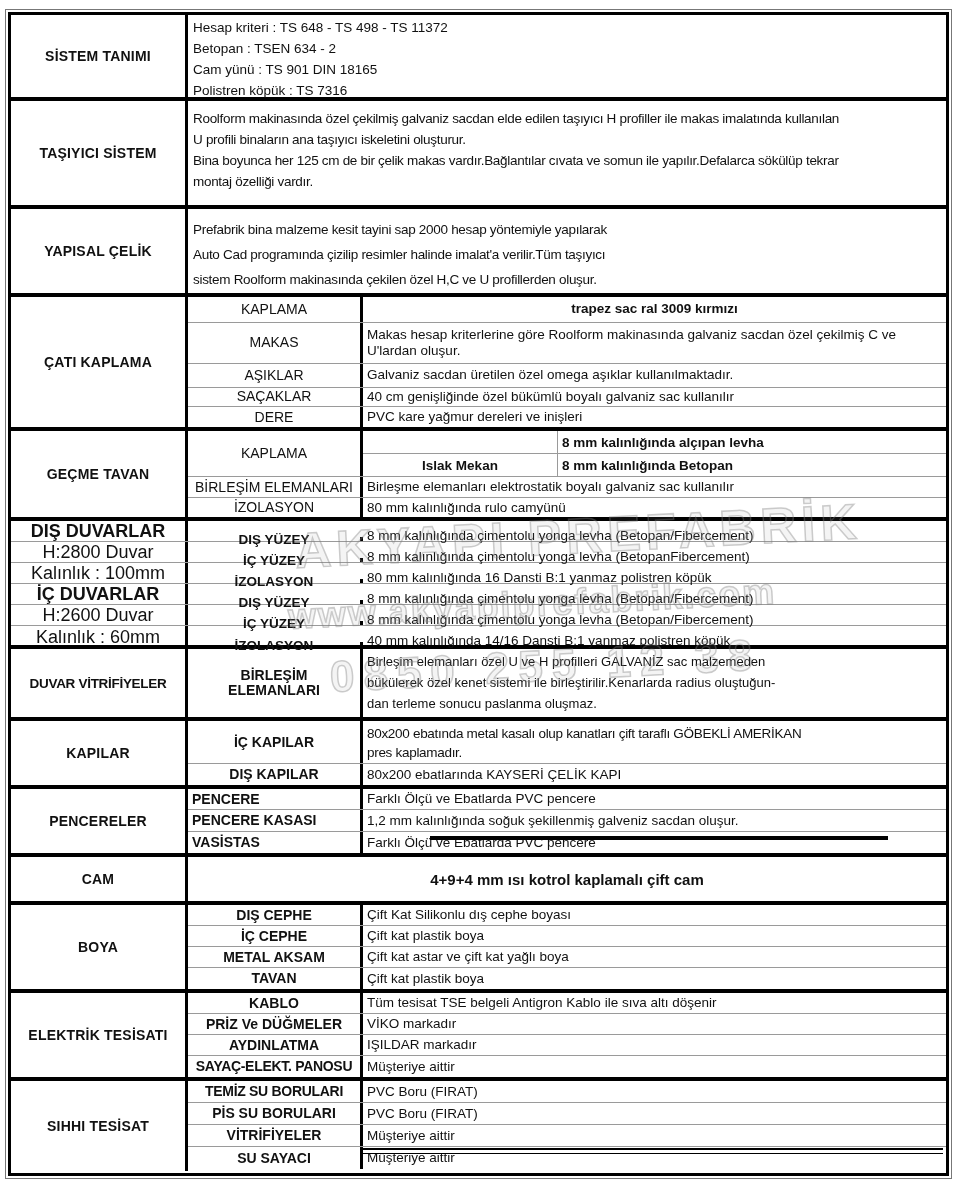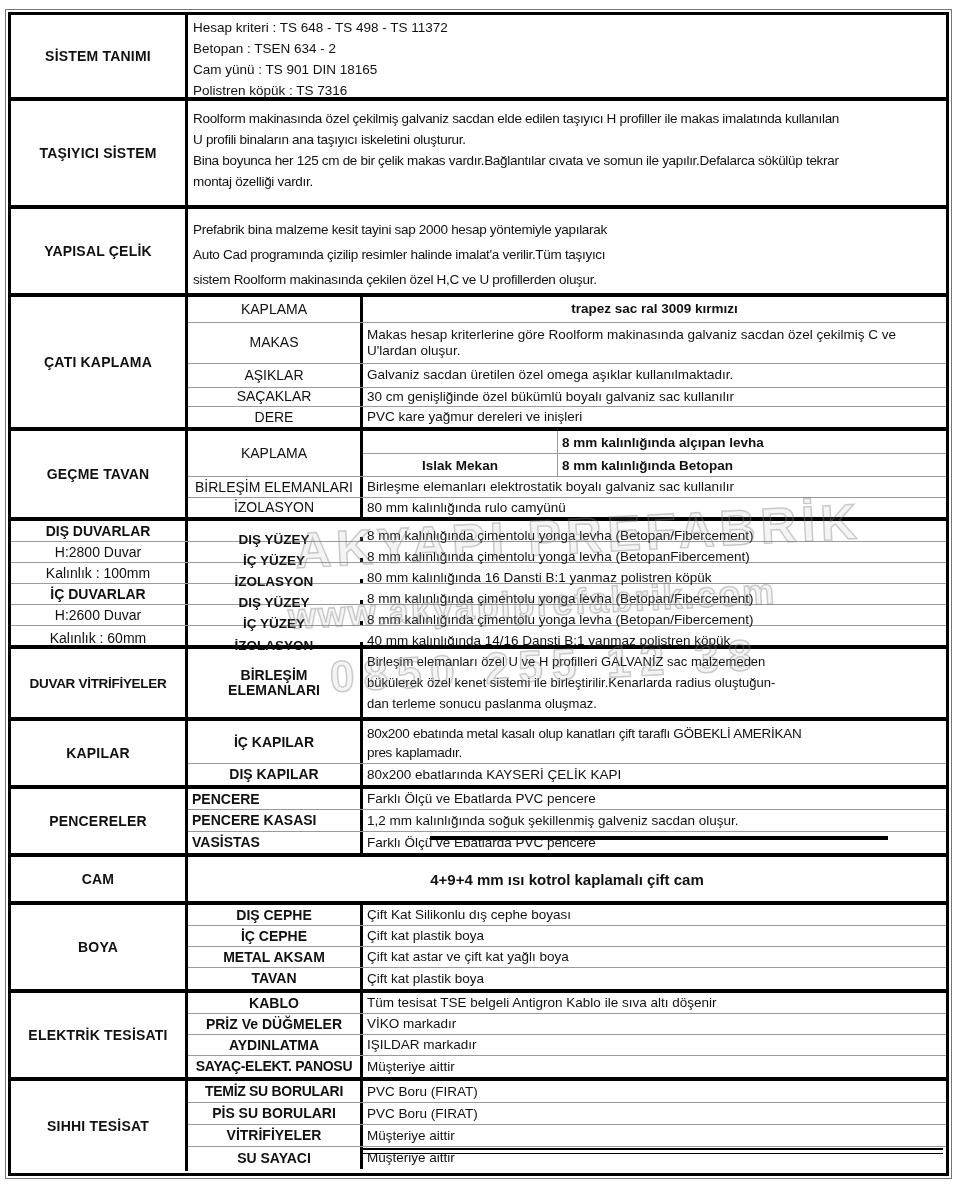--- a/index.html
+++ b/index.html
@@ -14,21 +14,21 @@
   .srow{display:flex;border-bottom:1px solid #9a9a9a;box-sizing:border-box;}
   .srow:last-child{border-bottom:none;}
   .c2{width:175px;min-width:175px;border-right:3px solid #000;box-sizing:border-box;display:flex;align-items:center;justify-content:center;text-align:center;font-size:14px;line-height:15px;}
   .c3{flex:1;display:flex;align-items:center;font-size:13.5px;padding:1px 4px;box-sizing:border-box;line-height:16px;}
   .bold{font-weight:bold;}
   .center{justify-content:center;text-align:center;}
   .left{justify-content:flex-start;text-align:left;padding-left:4px;}
   
   .drow{display:flex;border-bottom:1px solid #9a9a9a;box-sizing:border-box;}
   .drow:last-child{border-bottom:none;}
-  .d1{width:177px;min-width:177px;border-right:3px solid #000;box-sizing:border-box;display:flex;align-items:center;justify-content:center;font-size:14px;}
+  .d1{width:177px;min-width:177px;border-right:3px solid #000;box-sizing:border-box;display:flex;align-items:center;justify-content:center;font-size:18px;}
   .d2{width:175px;min-width:175px;border-right:3px solid #000;box-sizing:border-box;display:flex;align-items:center;justify-content:center;font-weight:bold;font-size:13.5px;margin-top:16px;}
   .d3{flex:1;display:flex;align-items:center;font-size:13.5px;padding:14px 4px;box-sizing:border-box;text-align:right;}
   
   .gt{display:flex;border-bottom:1px solid #9a9a9a;box-sizing:border-box;}
   .gt-col{flex:1;display:flex;flex-direction:column;font-weight:bold;}
   .gt-r{display:flex;flex:1;box-sizing:border-box;}
   .gt-r.first{border-bottom:1px solid #9a9a9a;}
   .gt-a{width:195px;min-width:195px;border-right:1px solid #9a9a9a;display:flex;align-items:center;justify-content:center;font-size:13.5px;box-sizing:border-box;}
   .gt-b{flex:1;display:flex;align-items:center;font-size:13.5px;padding:1px 4px;box-sizing:border-box;}
   
@@ -96,21 +96,21 @@
       <div class="srow r42">
         <div class="c2">MAKAS</div>
         <div class="c3">Makas hesap kriterlerine göre Roolform makinasında galvaniz sacdan özel çekilmiş C ve U'lardan oluşur.</div>
       </div>
       <div class="srow r24">
         <div class="c2">AŞIKLAR</div>
         <div class="c3">Galvaniz sacdan üretilen özel omega aşıklar kullanılmaktadır.</div>
       </div>
       <div class="srow r20">
         <div class="c2">SAÇAKLAR</div>
-        <div class="c3">30 cm genişliğinde özel bükümlü boyalı galvaniz sac kullanılır</div>
+        <div class="c3">40 cm genişliğinde özel bükümlü boyalı galvaniz sac kullanılır</div>
       </div>
       <div class="srow r20">
         <div class="c2">DERE</div>
         <div class="c3">PVC kare yağmur dereleri ve inişleri</div>
       </div>
     </div>
   </div>
 
   <div class="sec h90">
     <div class="c1">GEÇME TAVAN</div>

